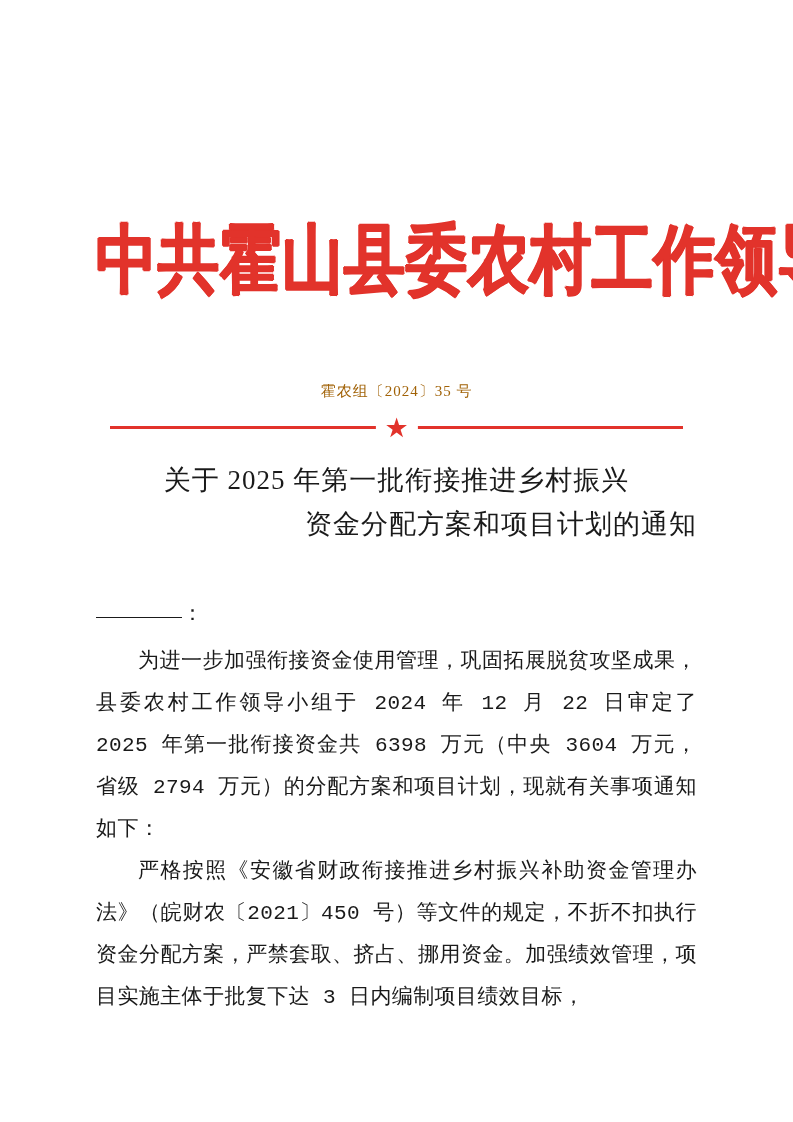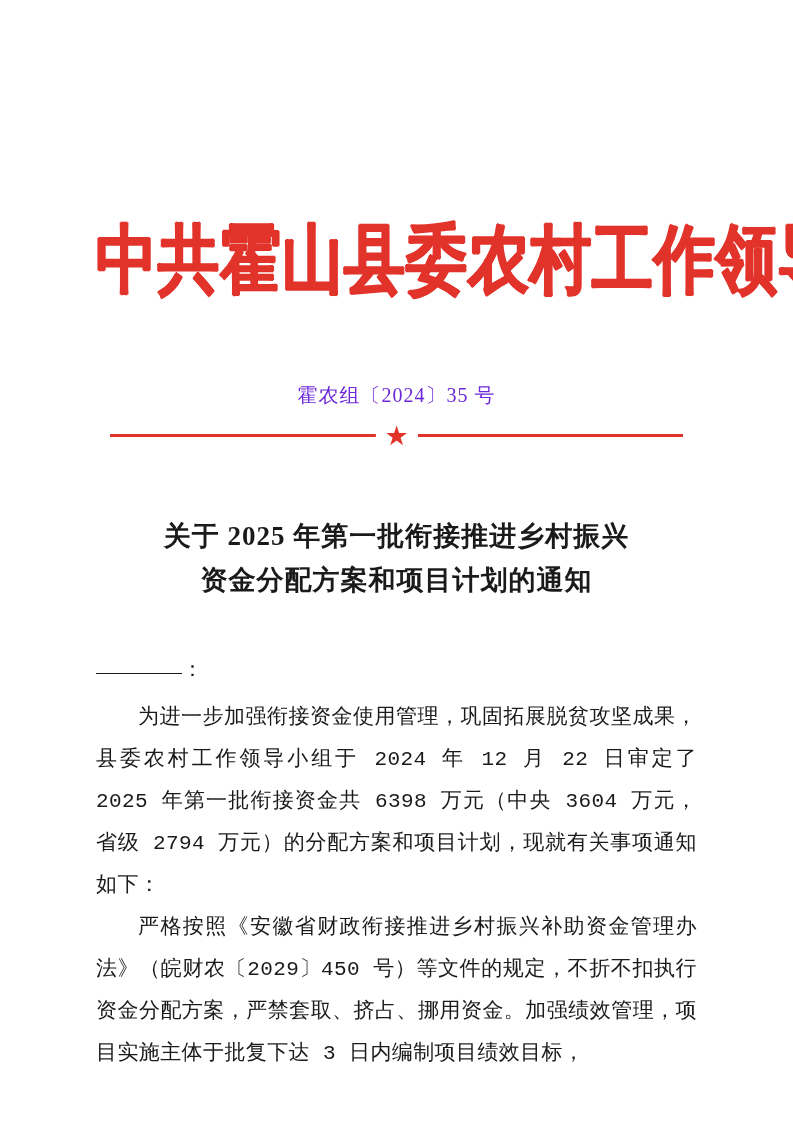--- a/index.html
+++ b/index.html
@@ -40,23 +40,23 @@
       1px 0 0 #e2332b,
       -1px 0 0 #e2332b,
       0 1px 0 #e2332b,
       0 -1px 0 #e2332b;
   }
 
   
   .doc-number {
     margin-top: 96px;
     text-align: center;
-    font-size: 20px;
+    font-size: 15px;
     letter-spacing: 1px;
-    color: #6d28d9;
+    color: #a16207;
   }
 
   
   .red-rule {
     margin-top: 16px;
     position: relative;
     height: 22px;
   }
   .red-rule .line {
     position: absolute;
@@ -73,28 +73,28 @@
     transform: translateX(-50%);
     color: #e2332b;
     font-size: 27px;
     line-height: 27px;
     background: #ffffff;
     padding: 0 9px;
   }
 
   
   .doc-title {
-    margin-top: 68px;
+    margin-top: 20px;
     text-align: center;
     font-size: 27px;
-    font-weight: bold;
+    font-weight: normal;
     line-height: 1.62;
     letter-spacing: 1px;
   }
-  .doc-title .line2 { display: block; }
+  .doc-title .line2 { display: block; text-align: right; }
 
   
   .recipient {
     margin-top: 52px;
     font-size: 21px;
     letter-spacing: 1px;
   }
   .recipient .blank {
     display: inline-block;
     width: 86px;
@@ -139,16 +139,16 @@
     <span class="line1">关于 2025 年第一批衔接推进乡村振兴</span>
     <span class="line2">资金分配方案和项目计划的通知</span>
   </div>
 
   <div class="recipient">
     <span class="blank"></span><span>：</span>
   </div>
 
   <div class="body-text">
     <p>为进一步加强衔接资金使用管理，巩固拓展脱贫攻坚成果，县委农村工作领导小组于 2024 年 12 月 22 日审定了 2025 年第一批衔接资金共 6398 万元（中央 3604 万元，省级 2794 万元）的分配方案和项目计划，现就有关事项通知如下：</p>
-    <p>严格按照《安徽省财政衔接推进乡村振兴补助资金管理办法》（皖财农〔2029〕450 号）等文件的规定，不折不扣执行资金分配方案，严禁套取、挤占、挪用资金。加强绩效管理，项目实施主体于批复下达 3 日内编制项目绩效目标，</p>
+    <p>严格按照《安徽省财政衔接推进乡村振兴补助资金管理办法》（皖财农〔2021〕450 号）等文件的规定，不折不扣执行资金分配方案，严禁套取、挤占、挪用资金。加强绩效管理，项目实施主体于批复下达 3 日内编制项目绩效目标，</p>
   </div>
 
 </div>
 
 </body></html>

